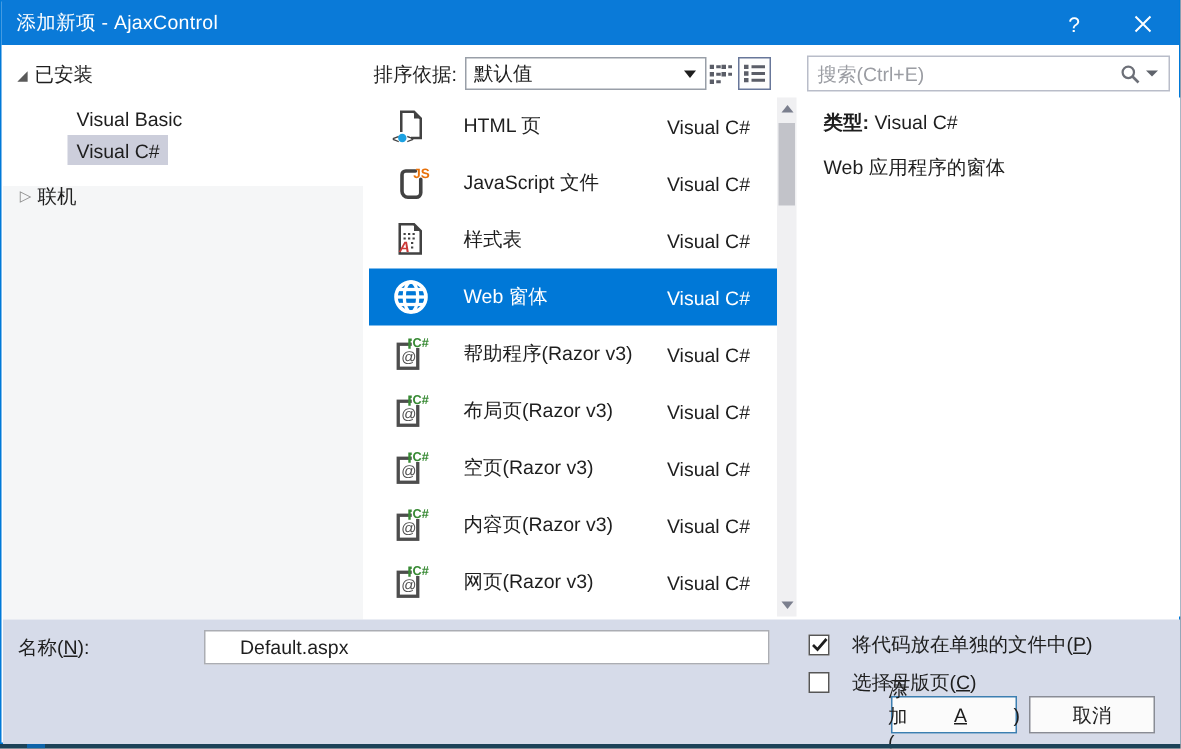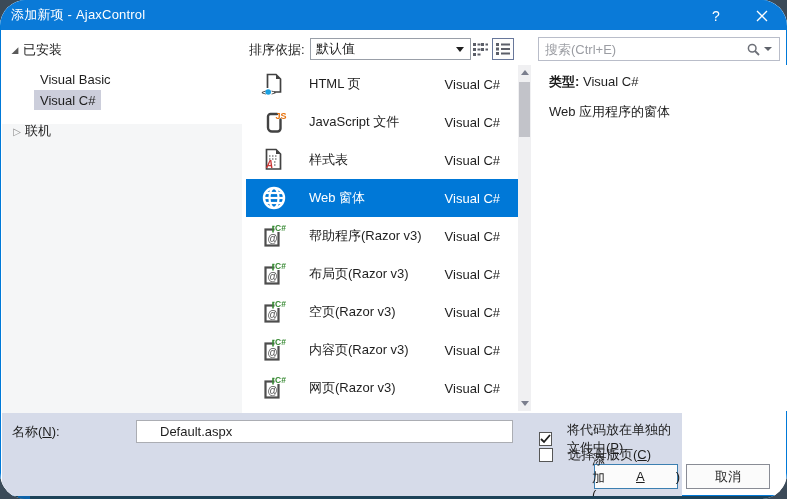--- a/index.html
+++ b/index.html
@@ -1,34 +1,34 @@
 <!DOCTYPE html>
 <html><head>
 <meta charset="utf-8">
 <style>
   html,body{margin:0;padding:0;background:#3b4a58;}
   *{box-sizing:border-box;font-family:"Liberation Sans","DejaVu Sans",sans-serif;}
-  .stage{position:relative;width:787px;height:499px;overflow:hidden;background:#ffffff;border-radius:26px;}
+  .stage{position:relative;width:787px;height:499px;overflow:hidden;background:#ffffff;}
   .dialog{position:absolute;left:0;top:0;width:787px;height:496px;background:#ffffff;
           border:1px solid #0079d8;}
   
   .titlebar{position:absolute;left:0;top:-1px;width:785px;height:30px;background:#0a7ad8;
             display:flex;align-items:center;color:#ffffff;font-size:13px;}
   .titlebar .title{padding-left:10px;letter-spacing:.2px;}
   .win-btn{position:absolute;top:0;width:46px;height:30px;display:flex;align-items:center;
            justify-content:center;color:#fff;font-size:14px;}
   .btn-help{right:47px;}
   .btn-close{right:1px;}
   
   .sidebar-white{position:absolute;left:1px;top:29px;width:240px;height:94px;background:#ffffff;}
   .sidebar-gray{position:absolute;left:1px;top:123px;width:240px;height:289px;background:#f5f6f7;}
   .tree-header{position:absolute;height:22px;display:flex;align-items:center;font-size:13px;color:#1e1e1e;}
   .tree-glyph{display:inline-block;width:16px;text-align:center;font-size:9px;color:#5a5a5a;}
   .glyph-collapsed{color:#8b8b8b;font-size:10px;}
-  .tree-item{position:absolute;left:33px;height:20px;display:flex;align-items:center;
+  .tree-item{position:absolute;left:44px;height:20px;display:flex;align-items:center;
              font-size:13px;color:#1e1e1e;padding:0 6px;justify-content:flex-end;}
   .tree-item.selected{background:#cccedb;}
   
   .sort-label{position:absolute;left:248px;top:40px;font-size:13px;color:#1e1e1e;}
   .combo{position:absolute;left:309px;top:37px;width:161px;height:22px;background:#ffffff;
          border:1px solid #999fa8;display:flex;align-items:center;font-size:13px;color:#1e1e1e;}
   .combo .val{padding-left:5px;flex:1;}
   .combo .caret{width:0;height:0;border-left:4px solid transparent;border-right:4px solid transparent;
                 border-top:5px solid #1e1e1e;margin-right:6px;}
   .viewbtn{position:absolute;display:flex;align-items:center;justify-content:center;}
@@ -54,21 +54,21 @@
   .vs-up{top:1px;} .vs-down{bottom:1px;}
   .tri-up{width:0;height:0;border-left:4px solid transparent;border-right:4px solid transparent;border-bottom:5px solid #7b7f8e;}
   .tri-down{width:0;height:0;border-left:4px solid transparent;border-right:4px solid transparent;border-top:5px solid #7b7f8e;}
   .vs-thumb{position:absolute;left:1px;top:17px;width:11px;height:55px;background:#c2c3c9;}
   
   .details{position:absolute;left:531px;top:64px;width:278px;height:346px;background:#ffffff;}
   .detail-type{position:absolute;left:17px;top:8px;font-size:13px;color:#1e1e1e;}
   .detail-type b{font-weight:bold;}
   .detail-desc{position:absolute;left:17px;top:38px;font-size:13px;color:#1e1e1e;}
   
-  .footer{position:absolute;left:1px;top:412px;width:680px;height:83px;background:#d6dbe9;}
+  .footer{position:absolute;left:1px;top:412px;width:785px;height:83px;background:#d6dbe9;}
   .name-label{position:absolute;left:10px;top:10px;font-size:13px;color:#1e1e1e;}
   .ak{text-decoration:underline;}
   .name-input{position:absolute;left:134px;top:7px;width:377px;height:23px;border:1px solid #abadb3;
               background:#fff;font-size:13px;color:#1e1e1e;padding:0 23px;outline:none;}
   .cb-row{position:absolute;left:537px;display:flex;align-items:center;}
   .cb-row1{top:8px;} .cb-row2{top:33px;}
   .cb-box{width:14px;height:14px;background:#fff;border:1px solid #565656;display:flex;
           align-items:center;justify-content:center;}
   .cb-label{font-size:13px;color:#1e1e1e;margin-left:15px;}
   .dlg-btn{position:absolute;top:51px;width:84px;height:25px;background:#fbfbfb;

